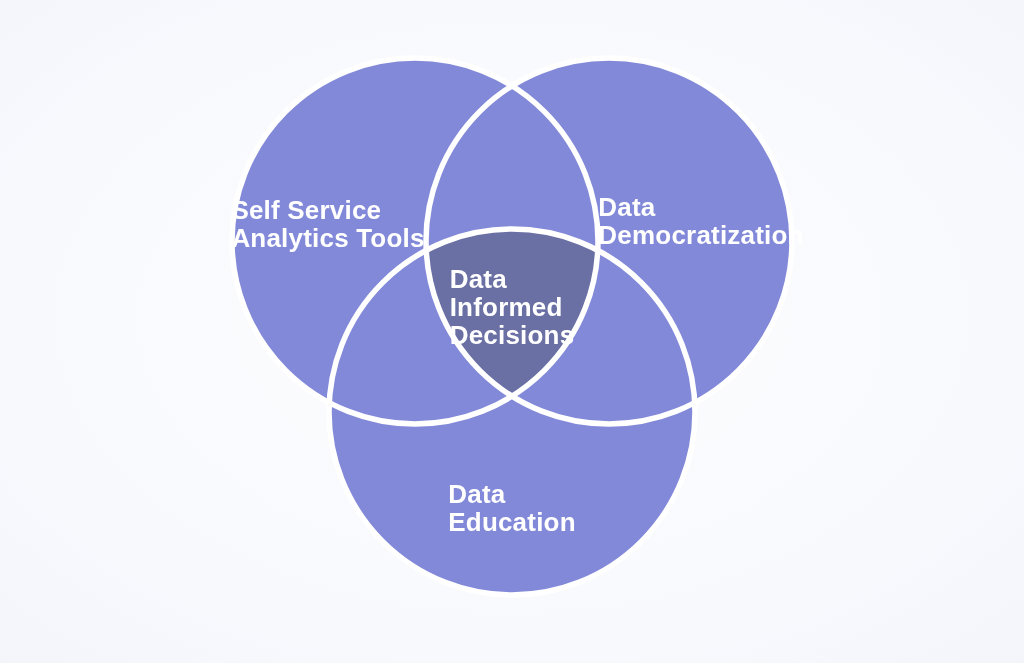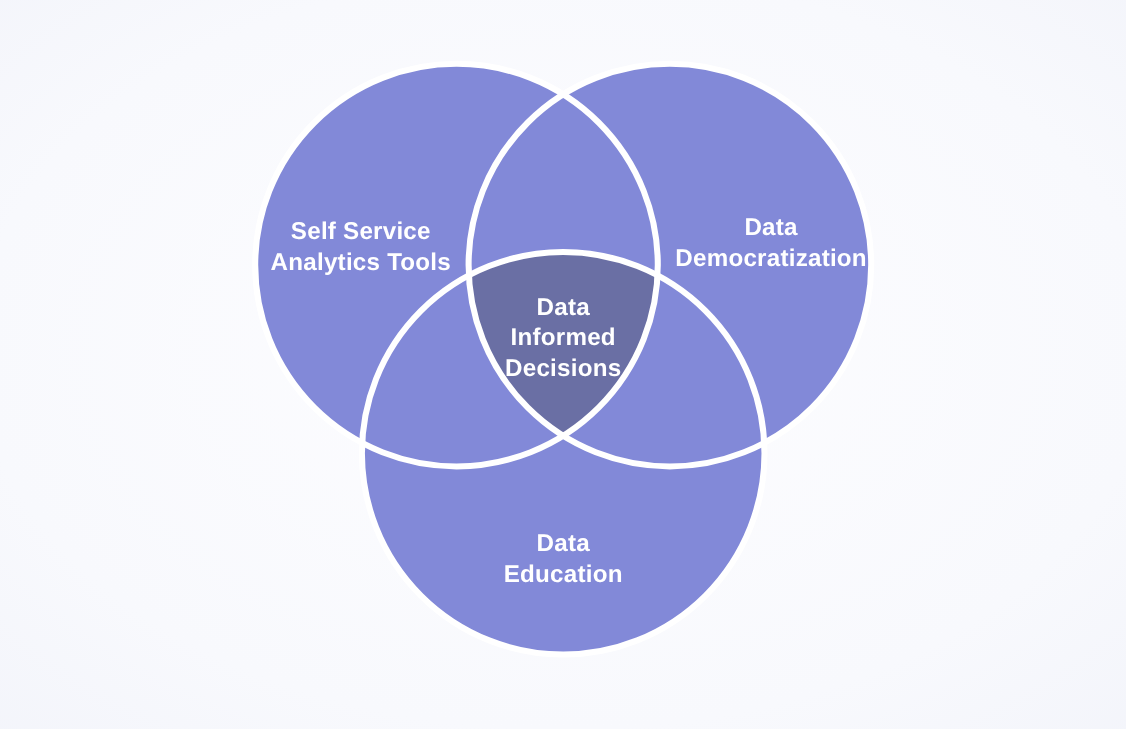--- a/index.html
+++ b/index.html
@@ -25,24 +25,24 @@
   .venn-outline {
     fill: none;
     stroke: #ffffff;
     stroke-width: 5.5;
   }
 
   .venn-label {
     position: absolute;
     transform: translate(-50%, -50%);
     color: #ffffff;
-    font-size: 22px;
+    font-size: 26px;
     font-weight: 700;
     line-height: 28px;
-    text-align: center;
+    text-align: left;
     white-space: pre-line;
     letter-spacing: 0.2px;
     user-select: none;
   }
 
   .label-left   { left: 328px; top: 224px; }
   .label-right  { left: 701px; top: 221px; }
   .label-center { left: 512px; top: 307px; }
   .label-bottom { left: 512px; top: 508px; }
 </style>

